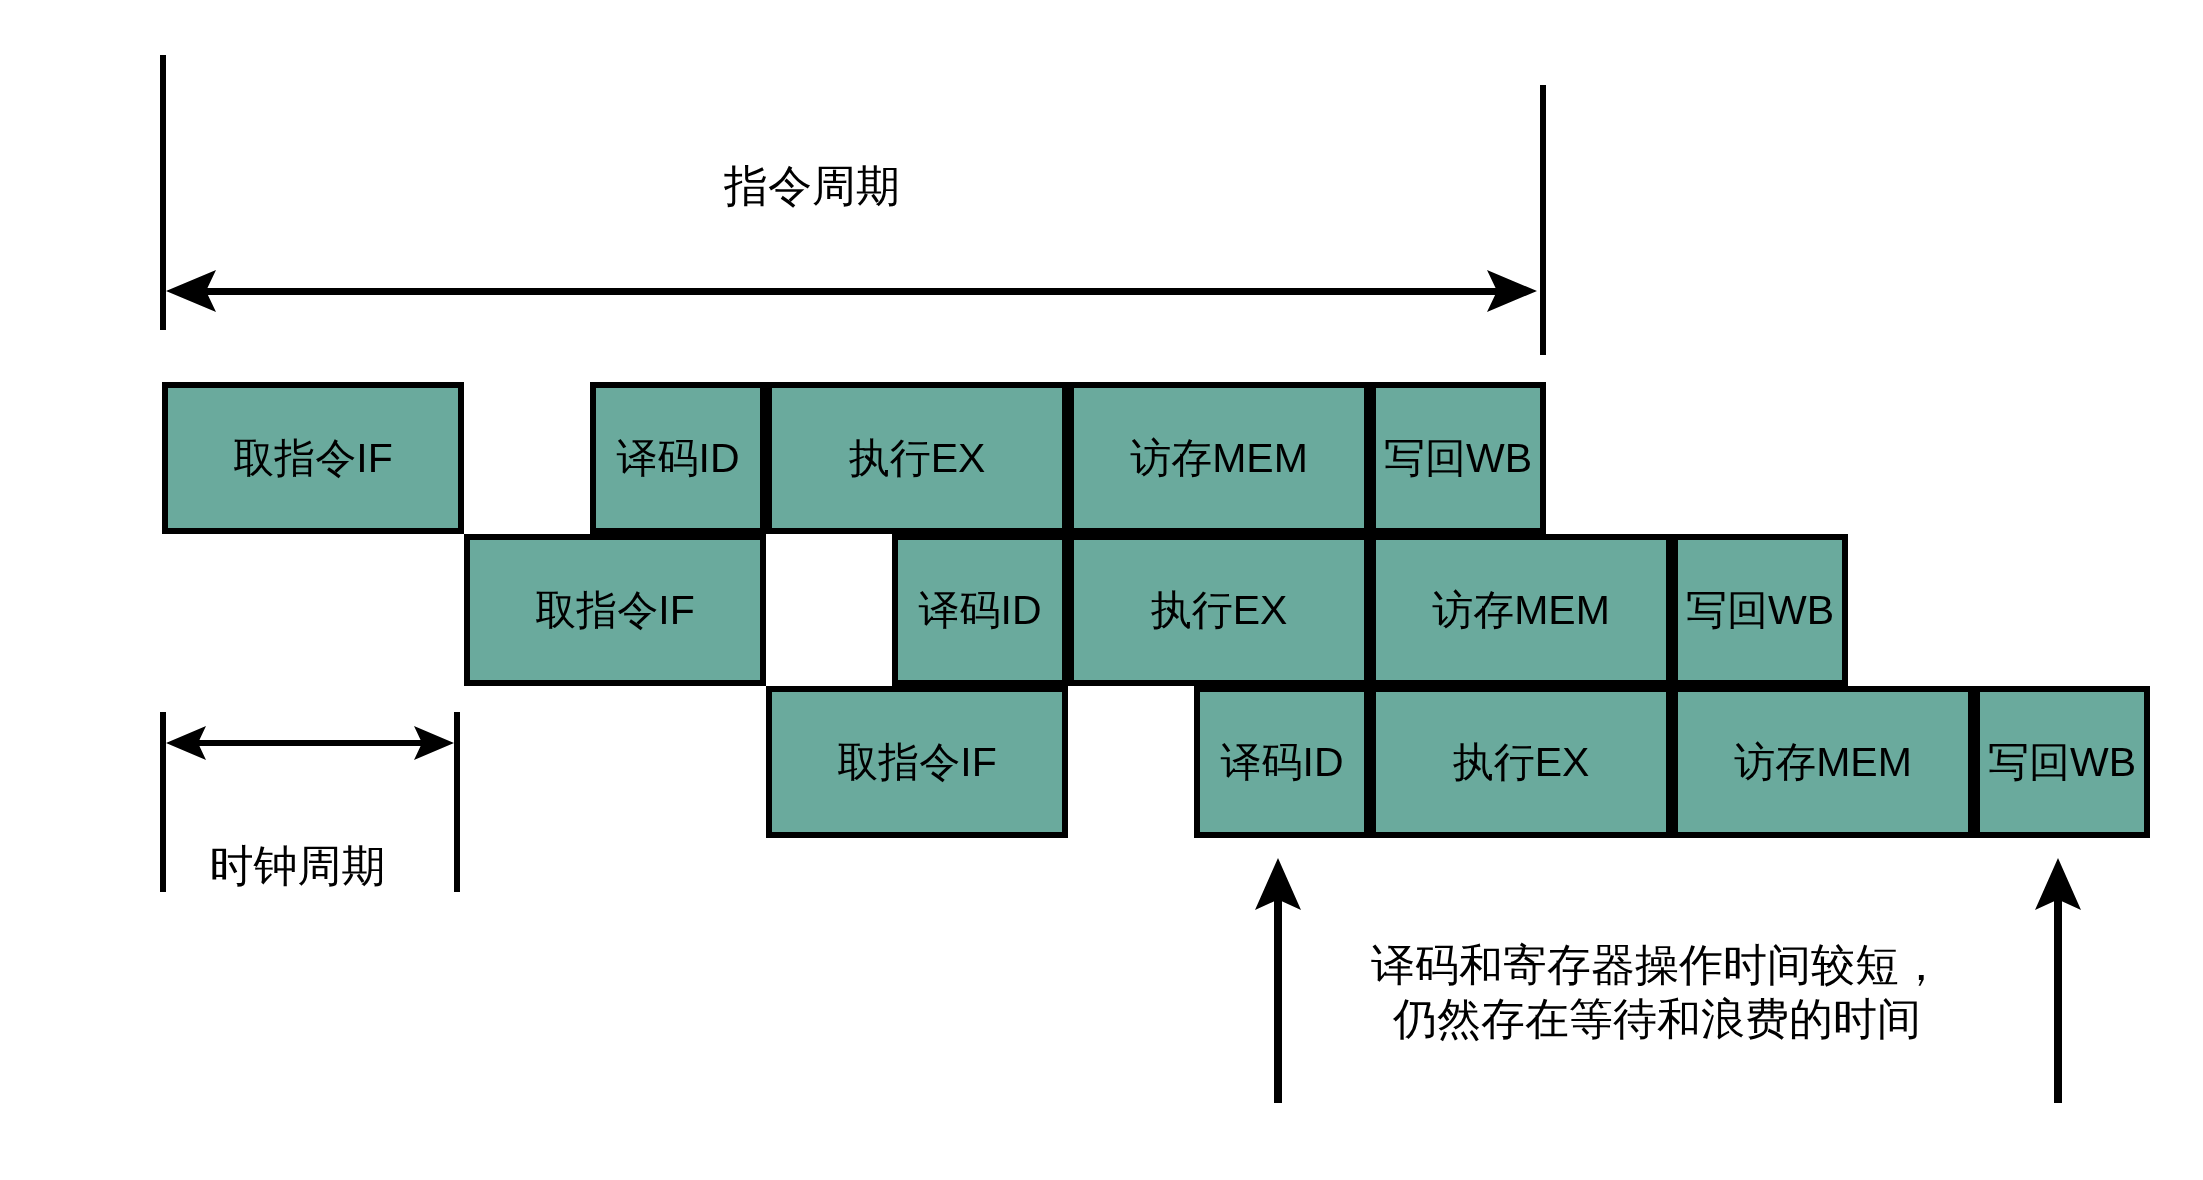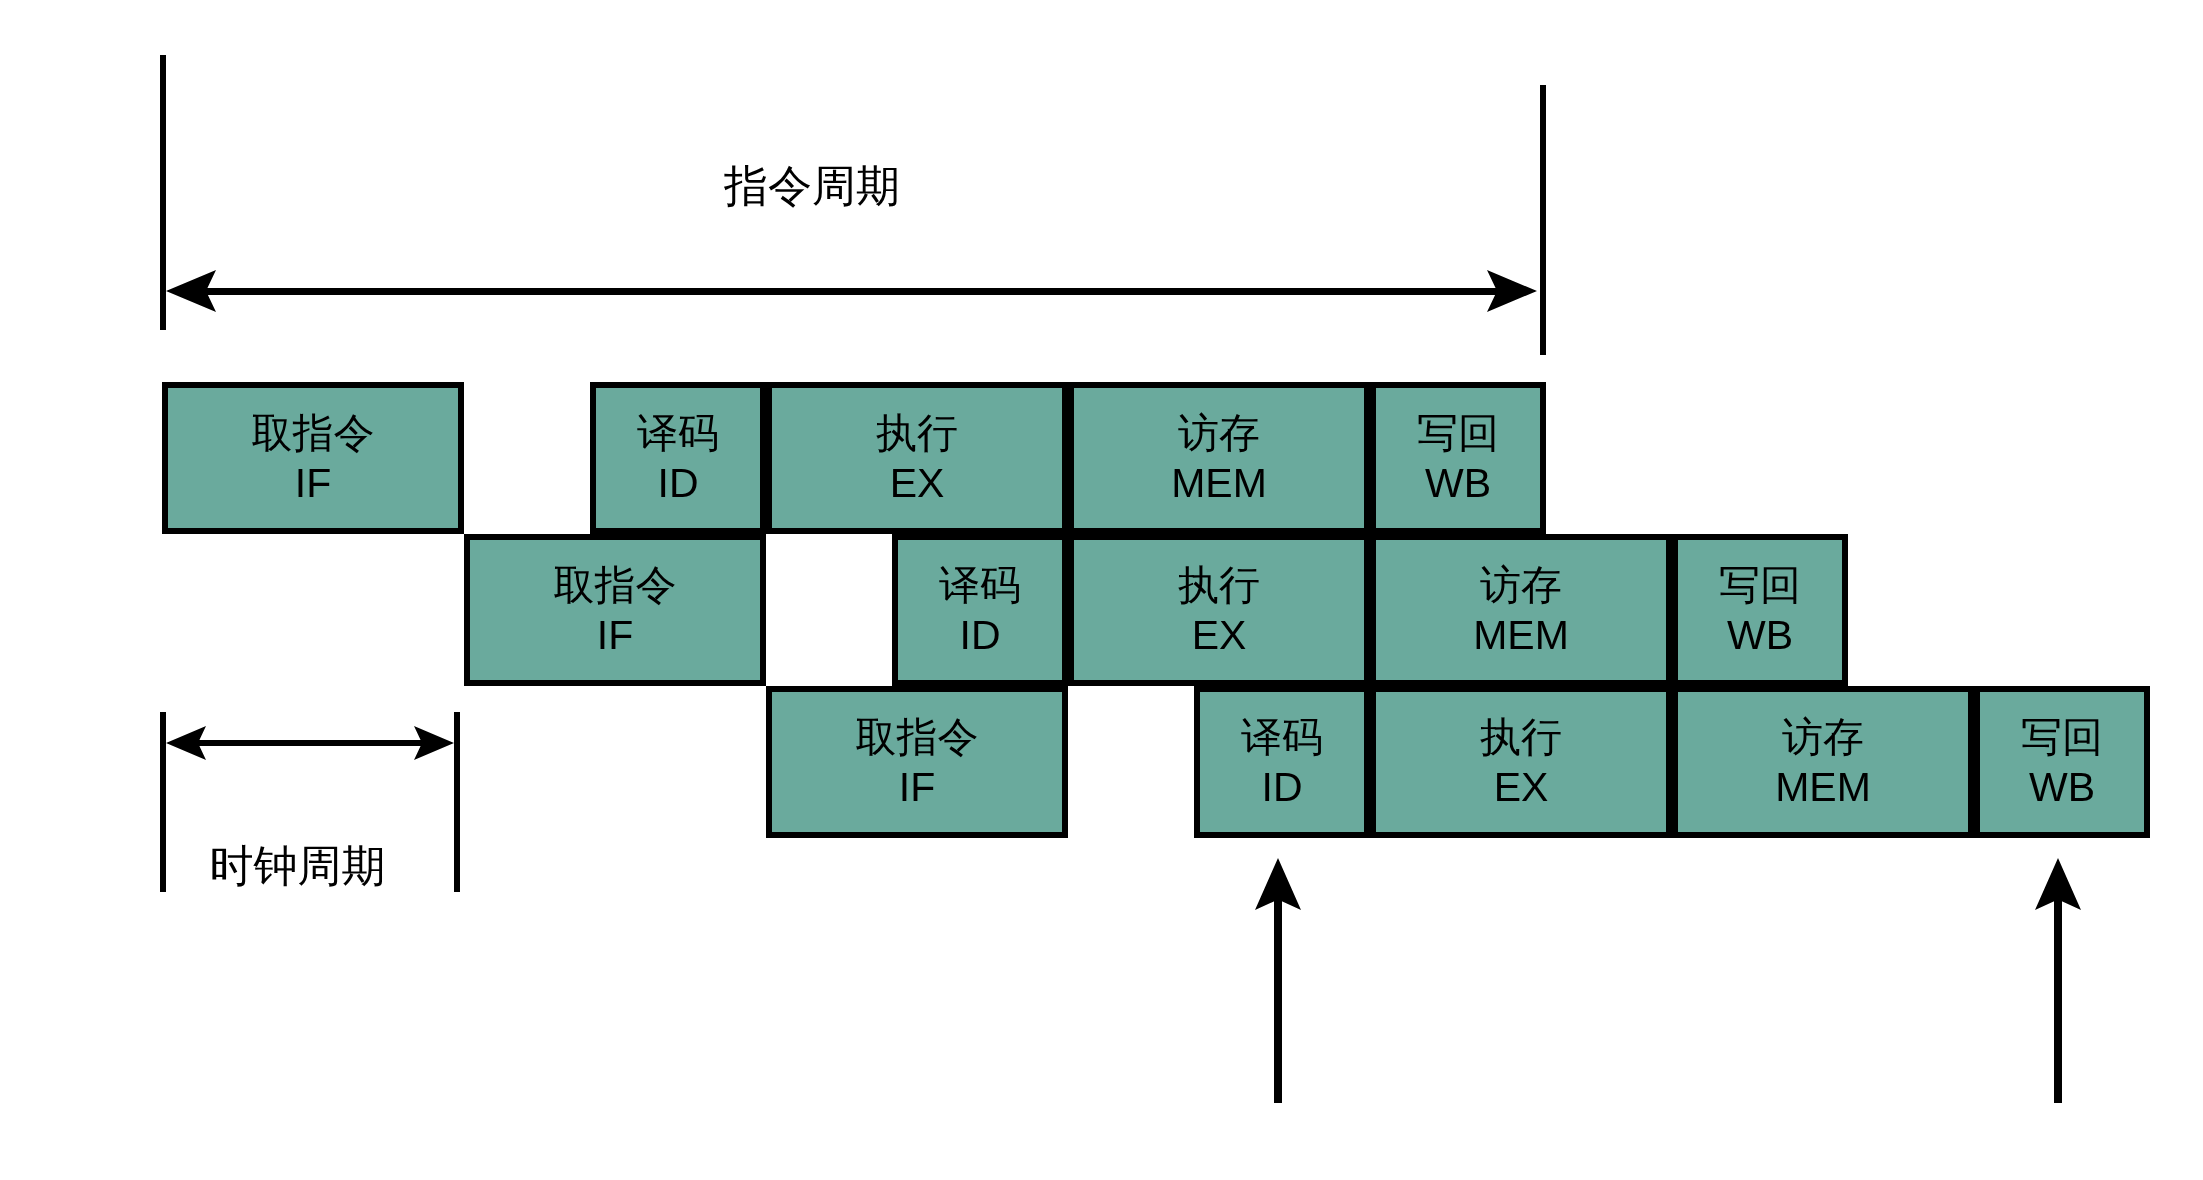--- a/index.html
+++ b/index.html
@@ -19,21 +19,21 @@
   .head-left {width:50px;height:42px;clip-path:polygon(0% 50%,100% 0%,80% 50%,100% 100%);}
   .head-right{width:50px;height:42px;clip-path:polygon(100% 50%,0% 0%,20% 50%,0% 100%);}
   .head-left.small,.head-right.small{width:40px;height:34px;}
   .head-up{width:46px;height:52px;clip-path:polygon(50% 0%,100% 100%,50% 80%,0% 100%);}
   
   .stage-box{
     position:absolute;
     box-sizing:border-box;
     border:6px solid #000;
     background:#6AAA9D;
-    display:flex;flex-direction:column;
+    display:flex;flex-direction:row;
     align-items:center;justify-content:center;
     text-align:center;
     font-size:41px;line-height:1.22;font-weight:400;
   }
   
   .diagram-label{
     position:absolute;
     font-size:44px;line-height:1.2;font-weight:400;
     text-align:center;white-space:nowrap;
   }
@@ -136,15 +136,17 @@
     <div class="vline" style="left:1274px;top:898px;width:8px;height:205px;"></div>
     <div class="head head-up" style="left:1255px;top:858px;"></div>
   </div>
 
   <div>
     <div class="vline" style="left:2054px;top:898px;width:8px;height:205px;"></div>
     <div class="head head-up" style="left:2035px;top:858px;"></div>
   </div>
 
   <div class="note-block" style="left:1327px;top:938px;width:660px;">
+    <div>译码和寄存器操作时间较短，</div>
+    <div>仍然存在等待和浪费的时间</div>
   </div>
 
 </div>
 
 </body></html>

